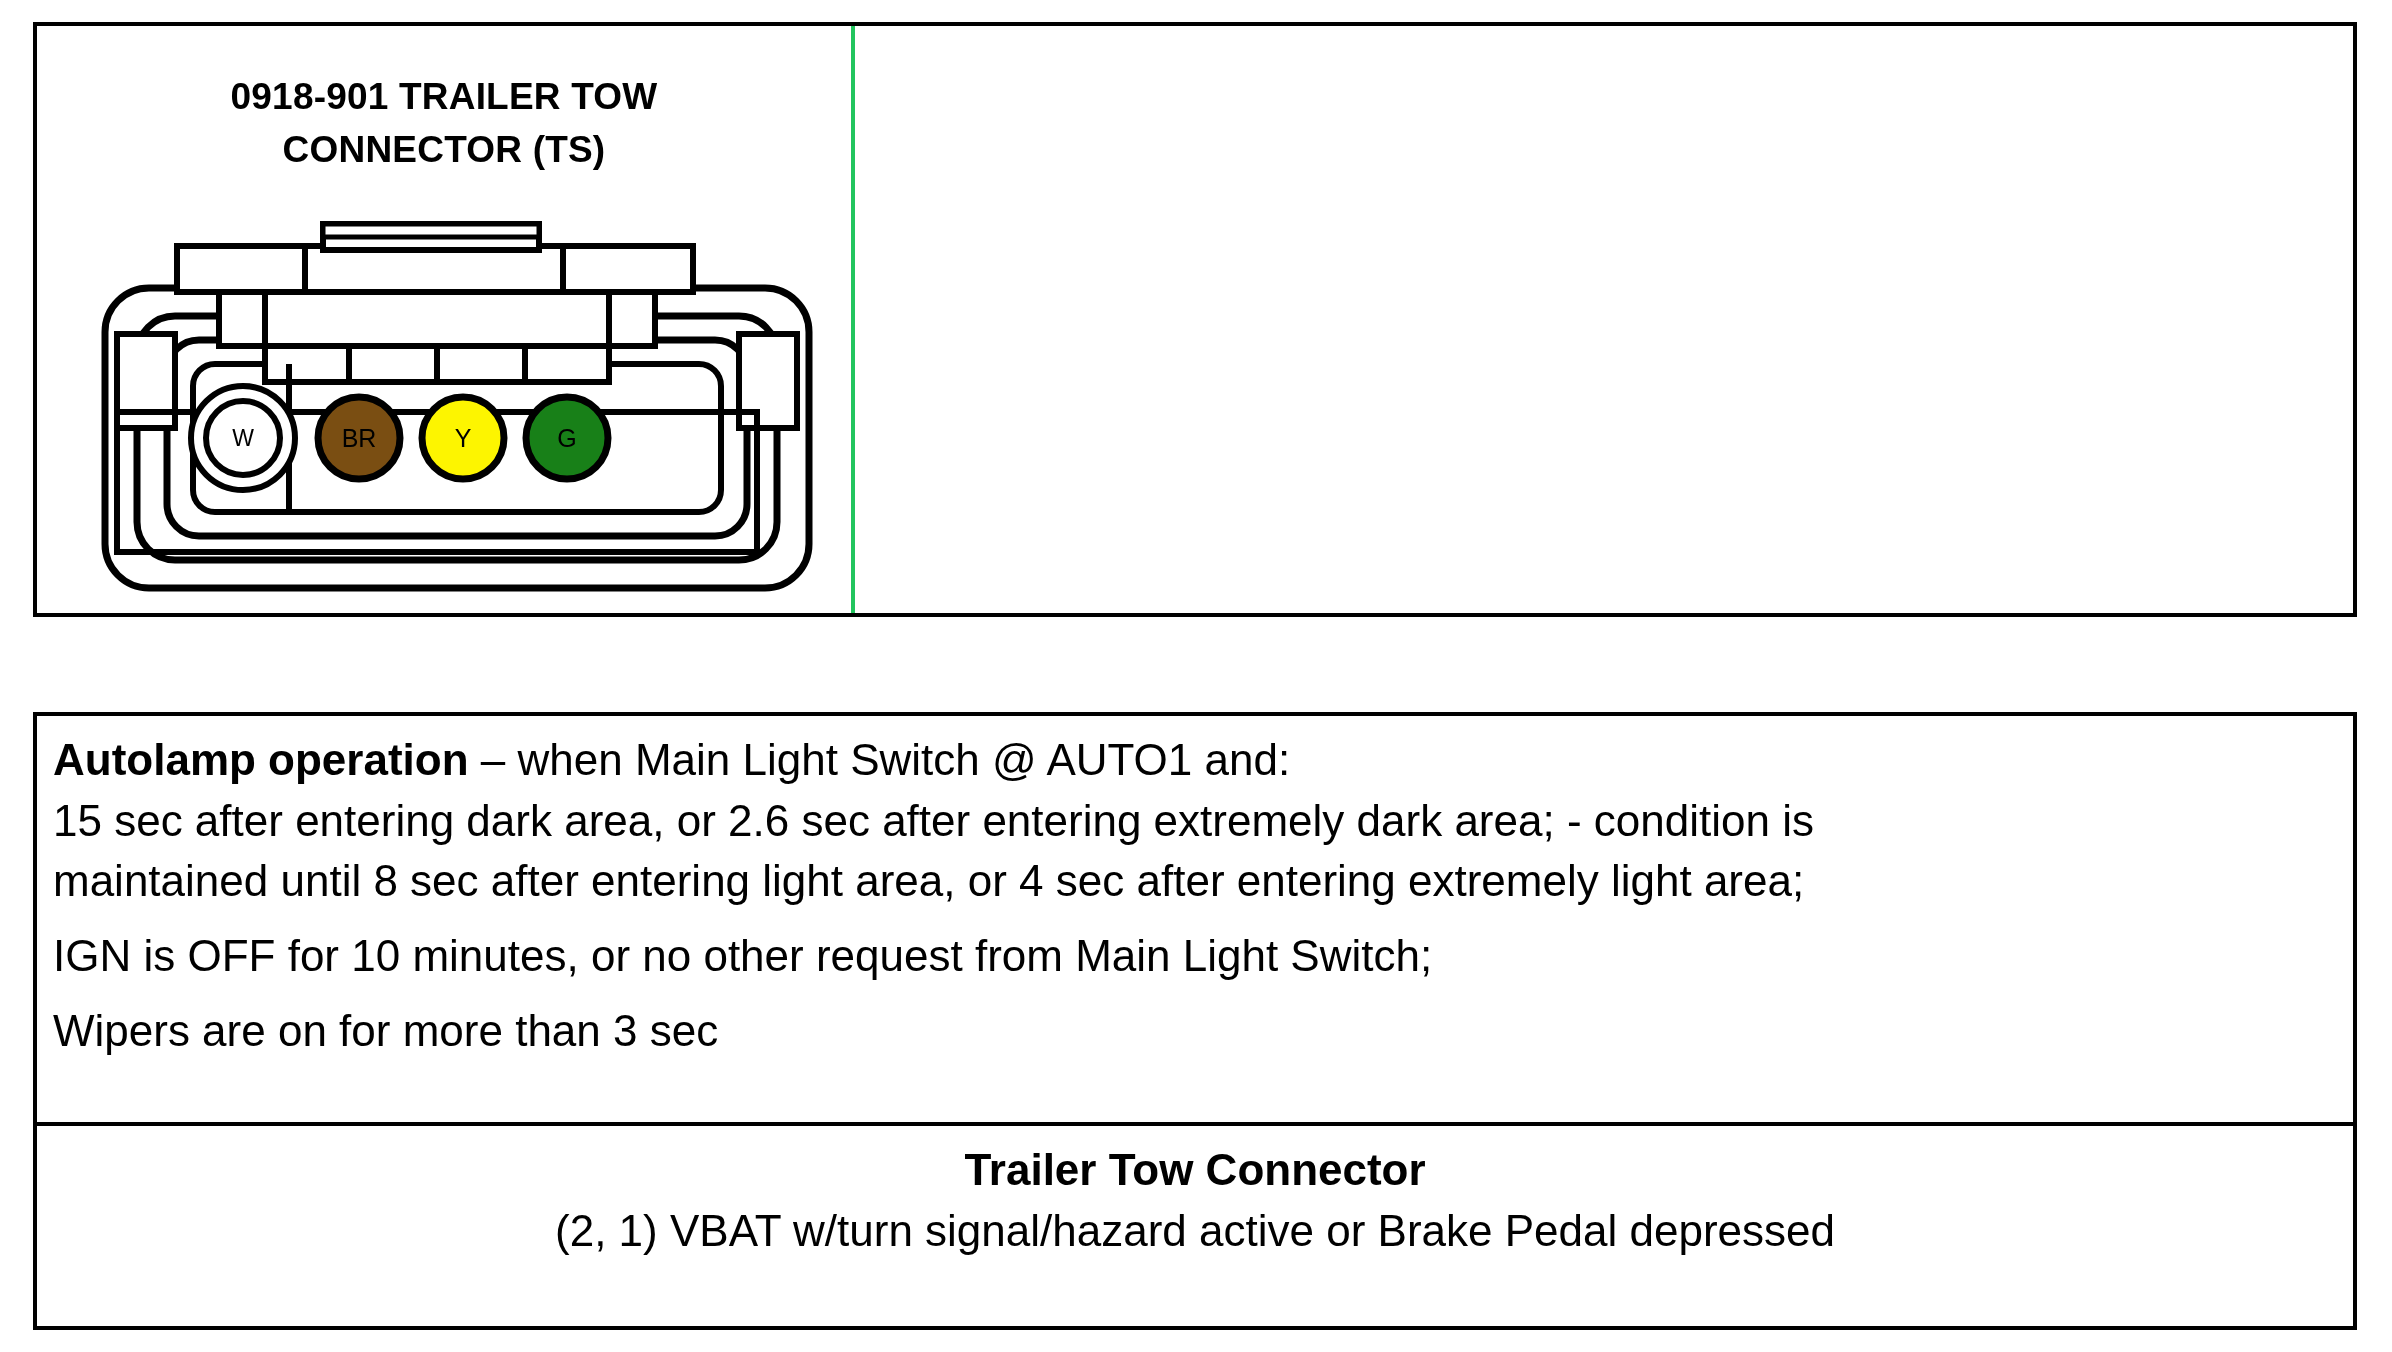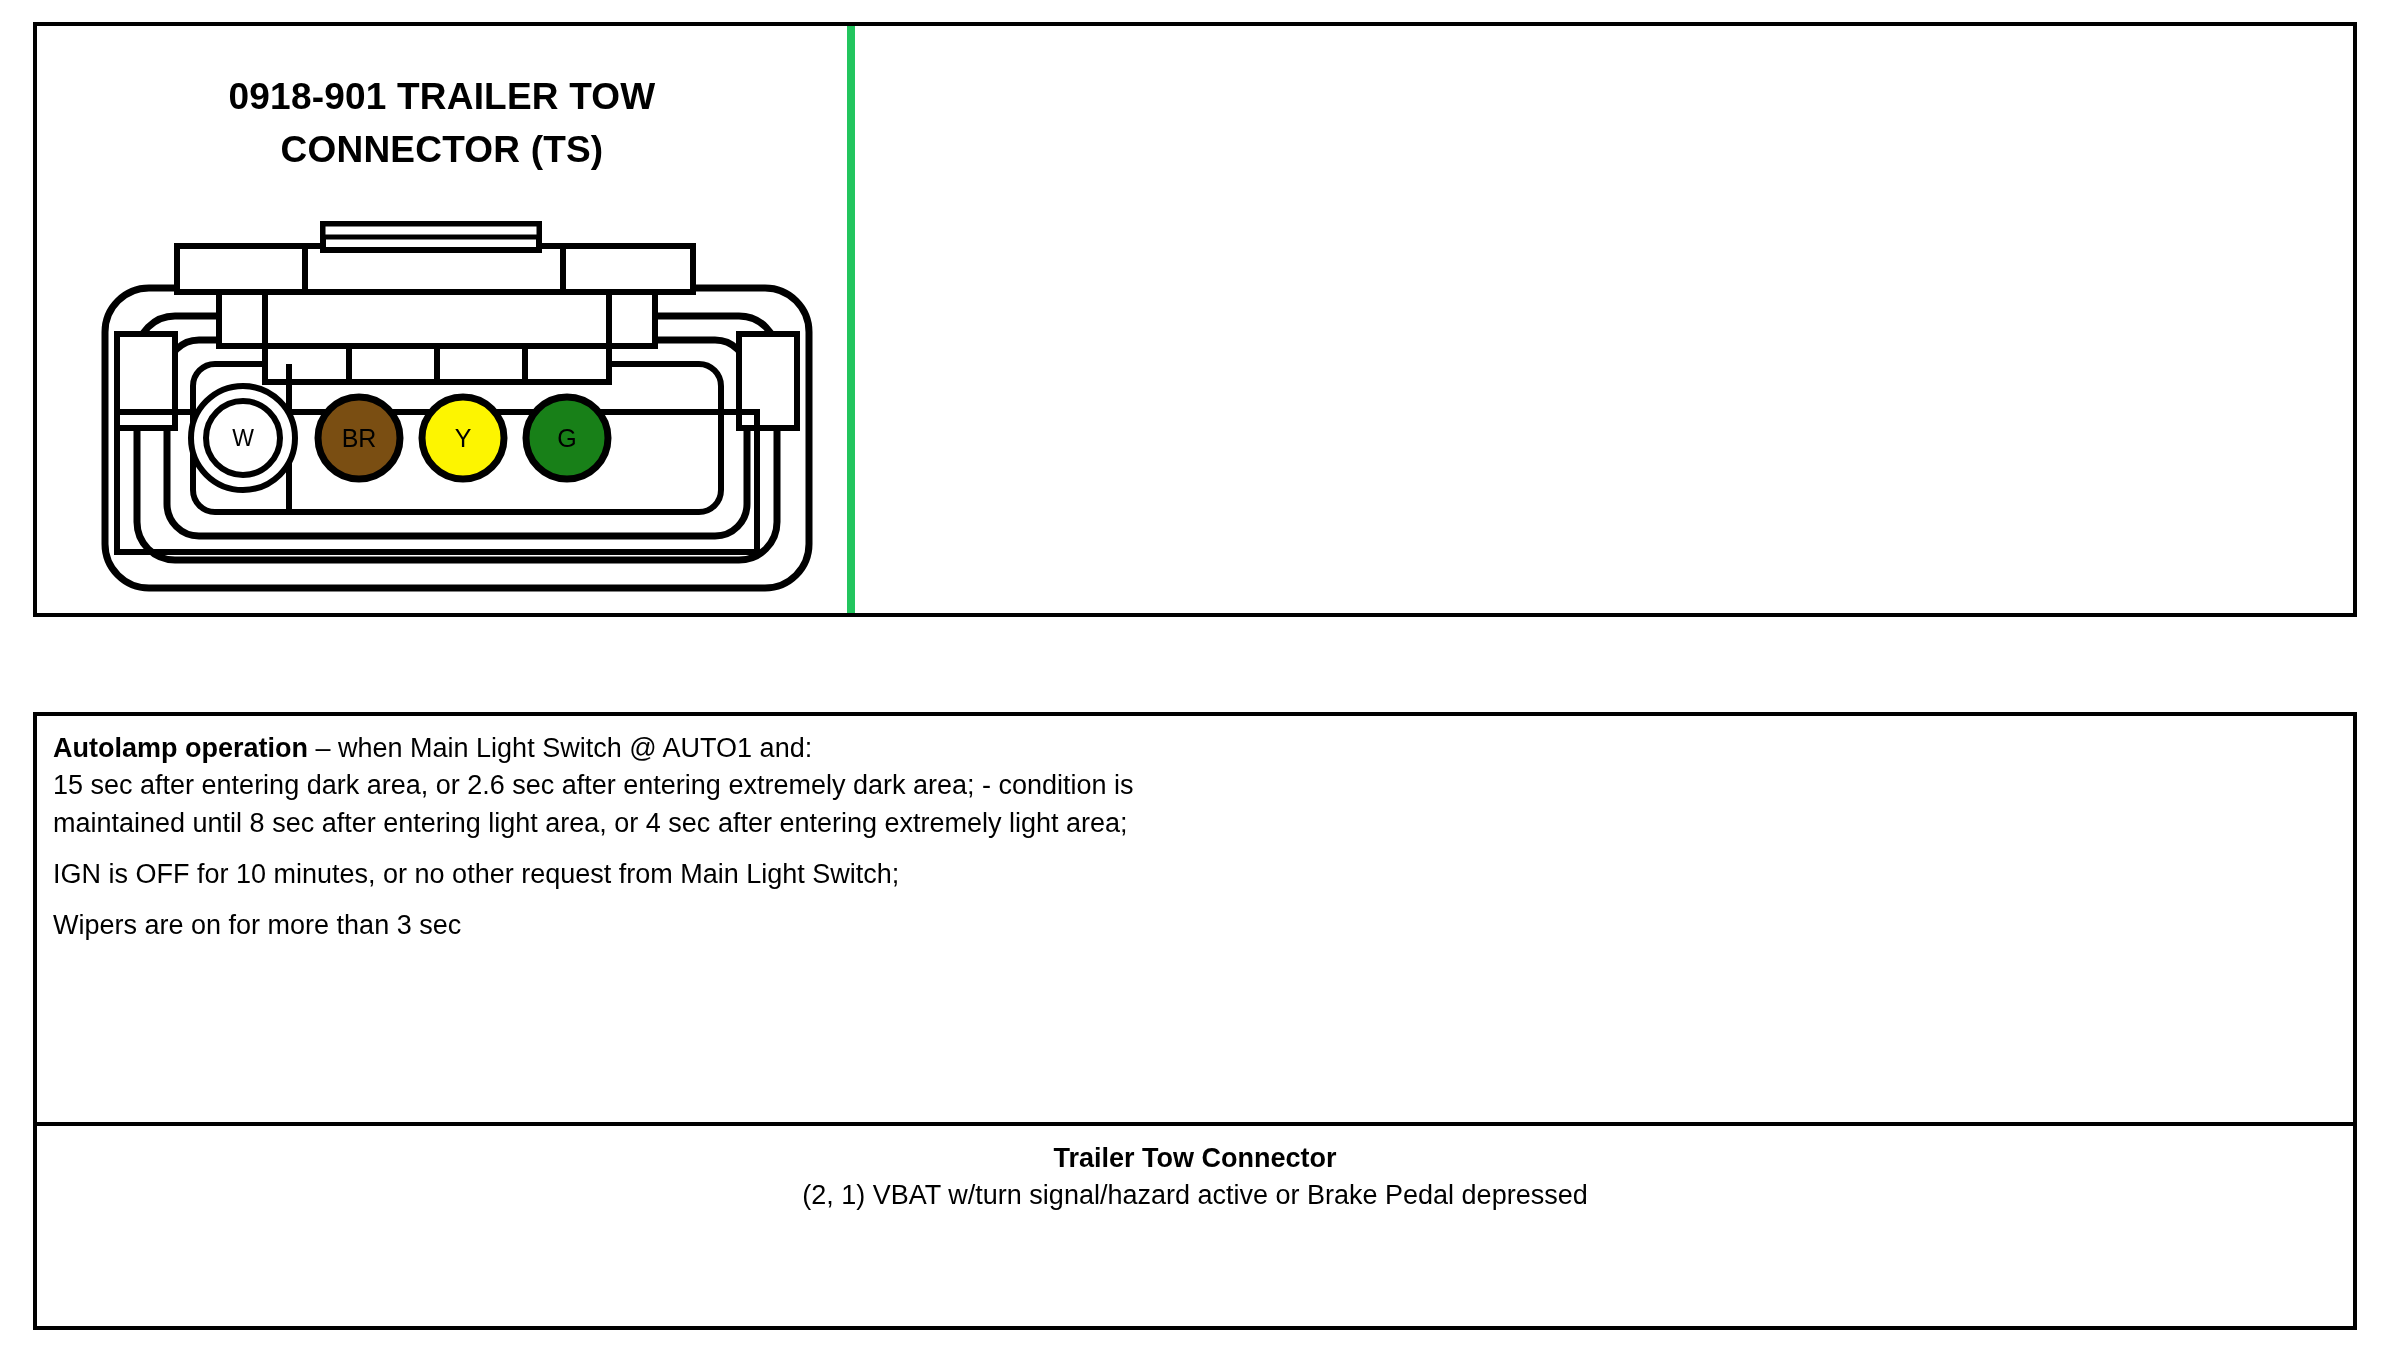--- a/index.html
+++ b/index.html
@@ -23,21 +23,21 @@
     left: 33px;
     top: 22px;
     width: 2324px;
     height: 595px;
     border: 4px solid #000;
     box-sizing: border-box;
     display: flex;
   }
   #connector-cell {
     width: 818px;
-    border-right: 8px solid #22c55e;
+    border-right: 4px solid #22c55e;
     box-sizing: border-box;
     position: relative;
   }
   #empty-cell {
     flex: 1;
     box-sizing: border-box;
     position: relative;
   }
 
   #connector-title {
@@ -76,21 +76,21 @@
   }
   #row-autolamp {
     border-bottom: 4px solid #000;
     height: 410px;
   }
   #row-trailer {
     height: 200px;
     text-align: center;
   }
   .note-line {
-    font-size: 27px;
+    font-size: 44px;
     line-height: 1.38;
     white-space: pre-wrap;
   }
   .note-line.spacer {
     height: 14px;
   }
   .note-head {
     font-weight: bold;
   }
 

